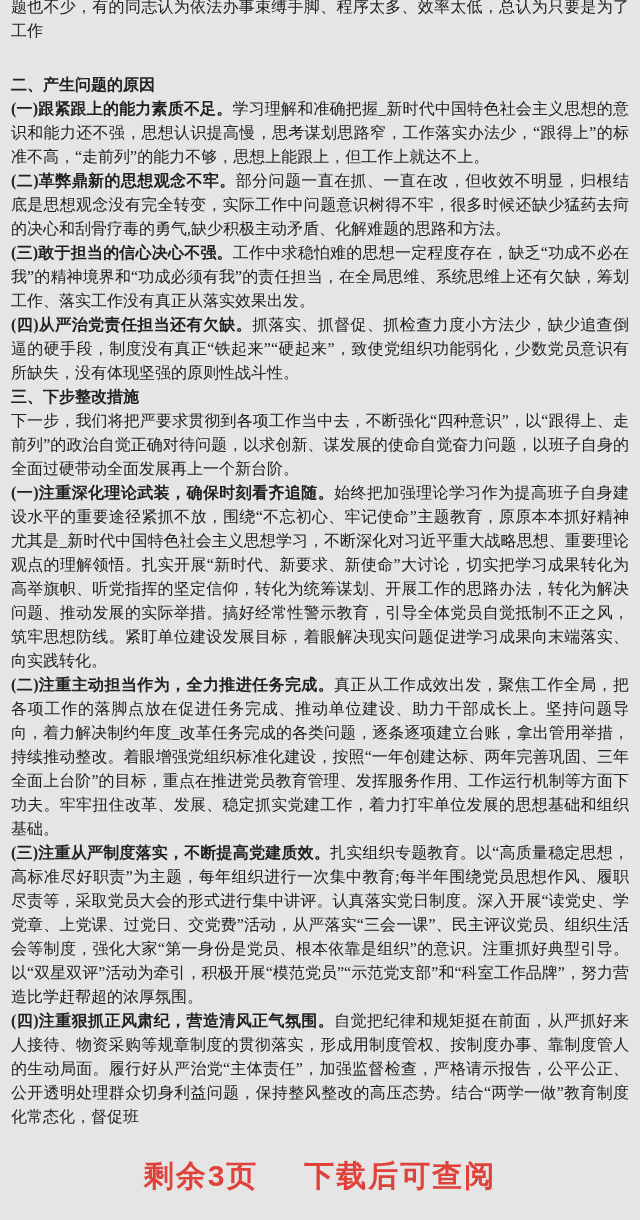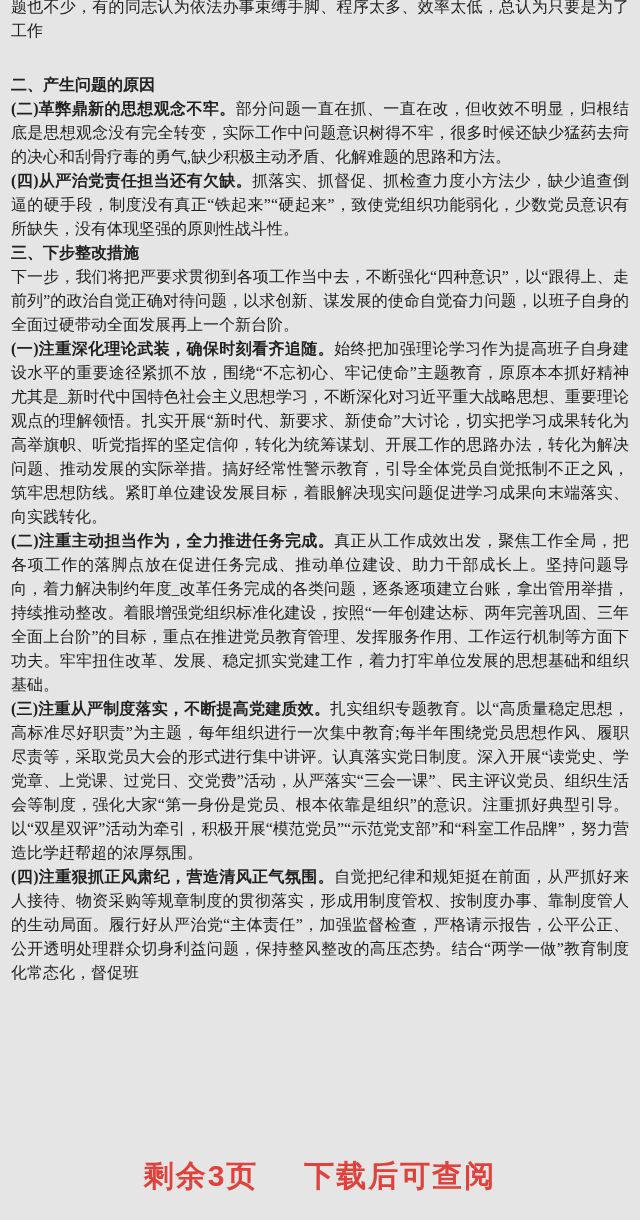--- a/index.html
+++ b/index.html
@@ -40,21 +40,23 @@
   }
   .footer .spacer { display: inline-block; width: 46px; }
 </style>
 </head>
 <body>
 
 <div class="screen">
   <div class="doc">
       <p class="para gap-after"><span class="seg">题也不少，有的同志认为依法办事束缚手脚、程序太多、效率太低，总认为只要是为了工作</span></p>
       <p class="heading"><span class="seg bold">二、产生问题的原因</span></p>
+      <p class="para"><span class="seg bold">(一)跟紧跟上的能力素质不足。</span><span class="seg">学习理解和准确把握_新时代中国特色社会主义思想的意识和能力还不强，思想认识提高慢，思考谋划思路窄，工作落实办法少，“跟得上”的标准不高，“走前列”的能力不够，思想上能跟上，但工作上就达不上。</span></p>
       <p class="para"><span class="seg bold">(二)革弊鼎新的思想观念不牢。</span><span class="seg">部分问题一直在抓、一直在改，但收效不明显，归根结底是思想观念没有完全转变，实际工作中问题意识树得不牢，很多时候还缺少猛药去疴的决心和刮骨疗毒的勇气,缺少积极主动矛盾、化解难题的思路和方法。</span></p>
+      <p class="para"><span class="seg bold">(三)敢于担当的信心决心不强。</span><span class="seg">工作中求稳怕难的思想一定程度存在，缺乏“功成不必在我”的精神境界和“功成必须有我”的责任担当，在全局思维、系统思维上还有欠缺，筹划工作、落实工作没有真正从落实效果出发。</span></p>
       <p class="para"><span class="seg bold">(四)从严治党责任担当还有欠缺。</span><span class="seg">抓落实、抓督促、抓检查力度小方法少，缺少追查倒逼的硬手段，制度没有真正“铁起来”“硬起来”，致使党组织功能弱化，少数党员意识有所缺失，没有体现坚强的原则性战斗性。</span></p>
       <p class="heading"><span class="seg bold">三、下步整改措施</span></p>
       <p class="para"><span class="seg">下一步，我们将把严要求贯彻到各项工作当中去，不断强化“四种意识”，以“跟得上、走前列”的政治自觉正确对待问题，以求创新、谋发展的使命自觉奋力问题，以班子自身的全面过硬带动全面发展再上一个新台阶。</span></p>
       <p class="para"><span class="seg bold">(一)注重深化理论武装，确保时刻看齐追随。</span><span class="seg">始终把加强理论学习作为提高班子自身建设水平的重要途径紧抓不放，围绕“不忘初心、牢记使命”主题教育，原原本本抓好精神尤其是_新时代中国特色社会主义思想学习，不断深化对习近平重大战略思想、重要理论观点的理解领悟。扎实开展“新时代、新要求、新使命”大讨论，切实把学习成果转化为高举旗帜、听党指挥的坚定信仰，转化为统筹谋划、开展工作的思路办法，转化为解决问题、推动发展的实际举措。搞好经常性警示教育，引导全体党员自觉抵制不正之风，筑牢思想防线。紧盯单位建设发展目标，着眼解决现实问题促进学习成果向末端落实、向实践转化。</span></p>
       <p class="para"><span class="seg bold">(二)注重主动担当作为，全力推进任务完成。</span><span class="seg">真正从工作成效出发，聚焦工作全局，把各项工作的落脚点放在促进任务完成、推动单位建设、助力干部成长上。坚持问题导向，着力解决制约年度_改革任务完成的各类问题，逐条逐项建立台账，拿出管用举措，持续推动整改。着眼增强党组织标准化建设，按照“一年创建达标、两年完善巩固、三年全面上台阶”的目标，重点在推进党员教育管理、发挥服务作用、工作运行机制等方面下功夫。牢牢扭住改革、发展、稳定抓实党建工作，着力打牢单位发展的思想基础和组织基础。</span></p>
       <p class="para"><span class="seg bold">(三)注重从严制度落实，不断提高党建质效。</span><span class="seg">扎实组织专题教育。以“高质量稳定思想，高标准尽好职责”为主题，每年组织进行一次集中教育;每半年围绕党员思想作风、履职尽责等，采取党员大会的形式进行集中讲评。认真落实党日制度。深入开展“读党史、学党章、上党课、过党日、交党费”活动，从严落实“三会一课”、民主评议党员、组织生活会等制度，强化大家“第一身份是党员、根本依靠是组织”的意识。注重抓好典型引导。以“双星双评”活动为牵引，积极开展“模范党员”“示范党支部”和“科室工作品牌”，努力营造比学赶帮超的浓厚氛围。</span></p>
       <p class="para"><span class="seg bold">(四)注重狠抓正风肃纪，营造清风正气氛围。</span><span class="seg">自觉把纪律和规矩挺在前面，从严抓好来人接待、物资采购等规章制度的贯彻落实，形成用制度管权、按制度办事、靠制度管人的生动局面。履行好从严治党“主体责任”，加强监督检查，严格请示报告，公平公正、公开透明处理群众切身利益问题，保持整风整改的高压态势。结合“两学一做”教育制度化常态化，督促班</span></p>
     </div>
 
   <div class="footer" style="color: rgb(224, 65, 58);">

